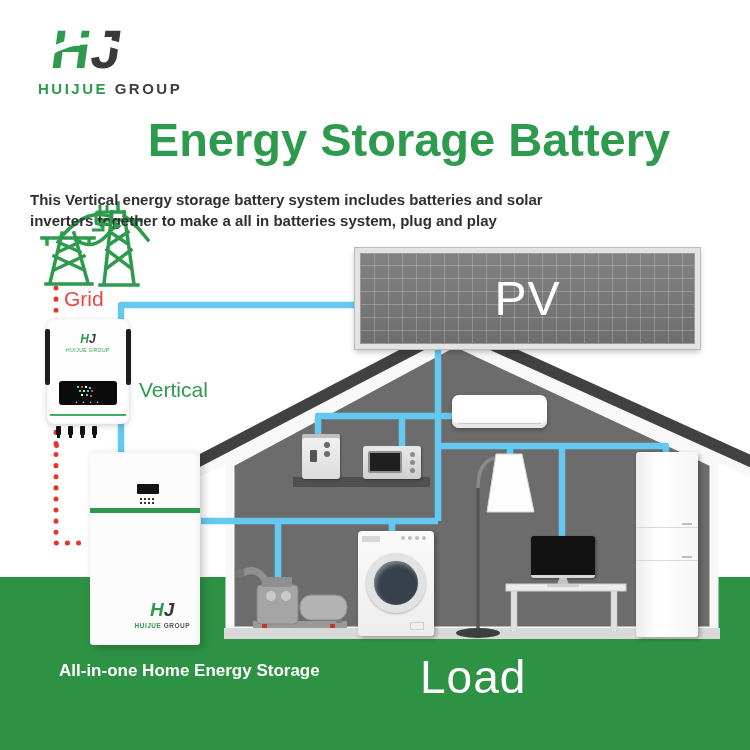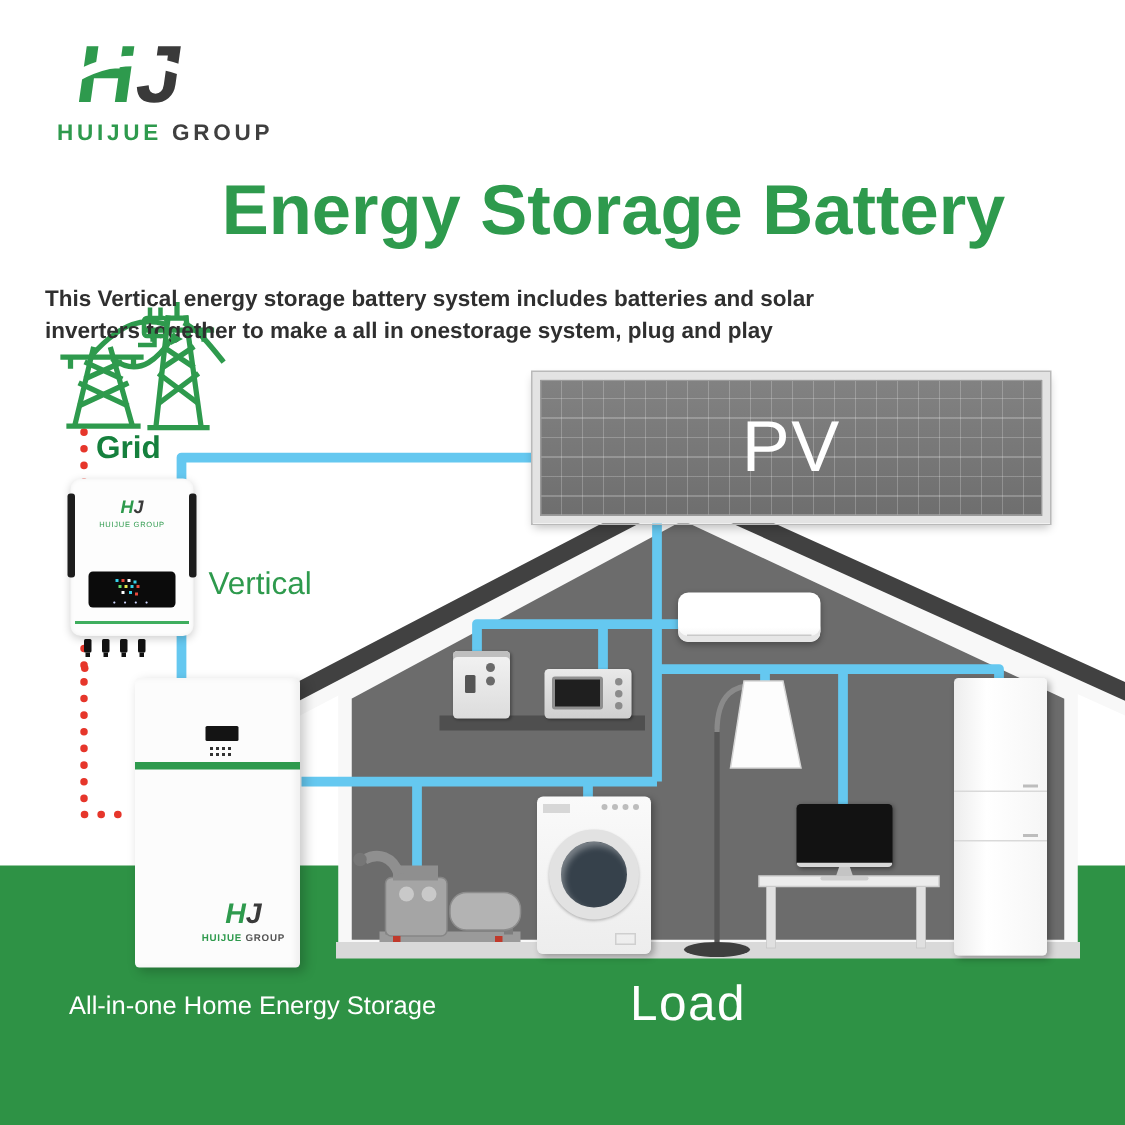--- a/index.html
+++ b/index.html
@@ -10,24 +10,24 @@
 
   
   .logo-block{left:38px;top:18px;width:160px;height:80px;}
   .logo-text{position:absolute;left:0;top:62px;font-size:15px;font-weight:800;letter-spacing:2.5px;white-space:nowrap;}
   .logo-text .n1{color:#2e9a4d;}
   .logo-text .n2{color:#3f3f3f;}
   .title{left:55px;top:112px;width:708px;text-align:center;font-size:47px;font-weight:800;color:#2e9a4d;letter-spacing:0px;}
   .subtitle{left:30px;top:189px;width:708px;text-align:left;font-size:15px;line-height:21px;font-weight:700;color:#2f2f2f;}
 
   
-  .lbl-grid{left:64px;top:287px;font-size:21px;color:#15803d;font-weight:700;}
+  .lbl-grid{left:64px;top:287px;font-size:21px;color:#ef4444;font-weight:400;}
   .lbl-inverter{left:139px;top:378px;font-size:21px;color:#2e9a4d;font-weight:500;}
-  .lbl-load{left:420px;top:650px;font-size:33px;font-weight:300;color:#ffffff;letter-spacing:1px;}
-  .lbl-battery{left:46px;top:661px;font-size:17px;font-weight:400;color:#ffffff;}
+  .lbl-load{left:420px;top:650px;font-size:46px;font-weight:300;color:#ffffff;letter-spacing:1px;}
+  .lbl-battery{left:59px;top:661px;font-size:17px;font-weight:700;color:#ffffff;}
 
   
   .green-band{left:0;top:577px;width:750px;height:173px;background:#2e9245;}
 
   
   .pv{left:355px;top:248px;width:345px;height:101px;
       border:5px solid #e3e3e3;
       box-shadow:0 0 0 1px #b9b9b9, inset 0 0 0 1px #9a9a9a, 0 3px 6px rgba(0,0,0,.25);
       background:
         repeating-linear-gradient(90deg, rgba(255,255,255,.22) 0 1px, transparent 1px 14px),
@@ -194,21 +194,21 @@
     </svg>
     <div class="logo-text">
       <span class="n1">HUIJUE</span>
       <span class="n2">GROUP</span>
     </div>
   </div>
 
   <div class="abs title">Energy Storage Battery</div>
   <div class="abs subtitle">
     <div>This Vertical energy storage battery system includes batteries and solar</div>
-    <div>inverters together to make a all in onestorage system, plug and play</div>
+    <div>inverters together to make a all in batteries system, plug and play</div>
   </div>
   <svg class="abs sub-icon" width="40" height="36" viewBox="0 0 40 36">
     <g fill="none" stroke="#2e9a4d" stroke-width="3">
       <rect x="12" y="12" width="15" height="12" rx="2"></rect>
       <path d="M16,12 V5 M23,12 V5"></path>
       <path d="M19,24 V30 H8"></path>
     </g>
     <polygon points="30,22 38,26 30,30" fill="#2e9a4d"></polygon>
   </svg>
 

